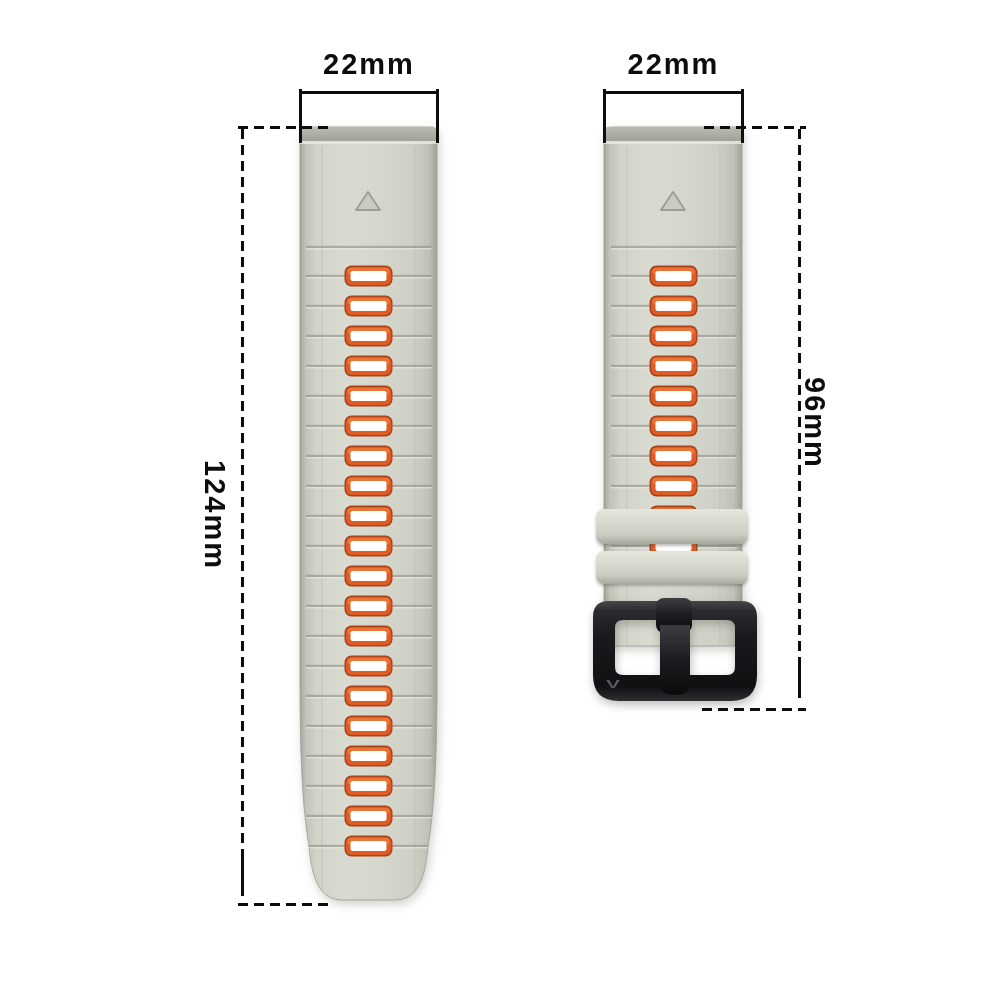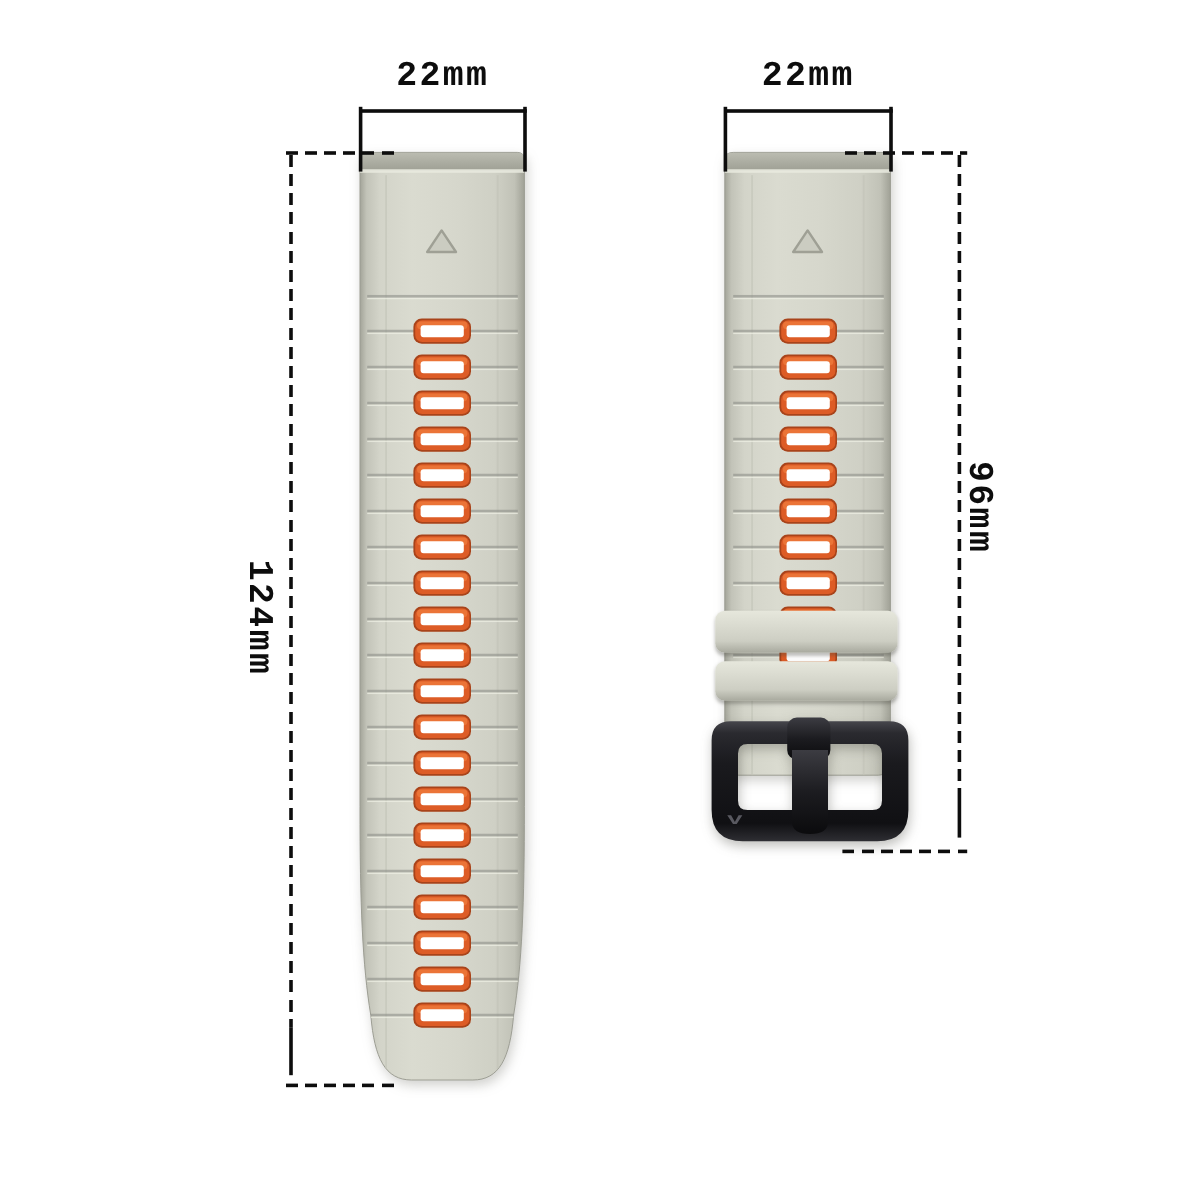--- a/index.html
+++ b/index.html
@@ -11,21 +11,21 @@
     --hole-rim:#dd5c26;
     --hole-rim-dark:#a8431a;
     --hole-fill:#ffffff;
     --keeper:#d6d7cc;
     --buckle-dark:#141417;
   }
   html,body{margin:0;padding:0;background:#fff;}
   .scene{
     position:relative;width:1000px;height:1000px;overflow:hidden;
     background:var(--background);
-    font-family:Liberation Mono, monospace;
+    font-family:Liberation Sans, sans-serif;
   }
   .abs{position:absolute;}
   
   .dim-label{
     color:var(--line-color);
     font-weight:700;font-size:29px;letter-spacing:2px;
     text-align:center;line-height:32px;
     z-index:6;
   }
   .dim-label.rot{transform:rotate(90deg);}

